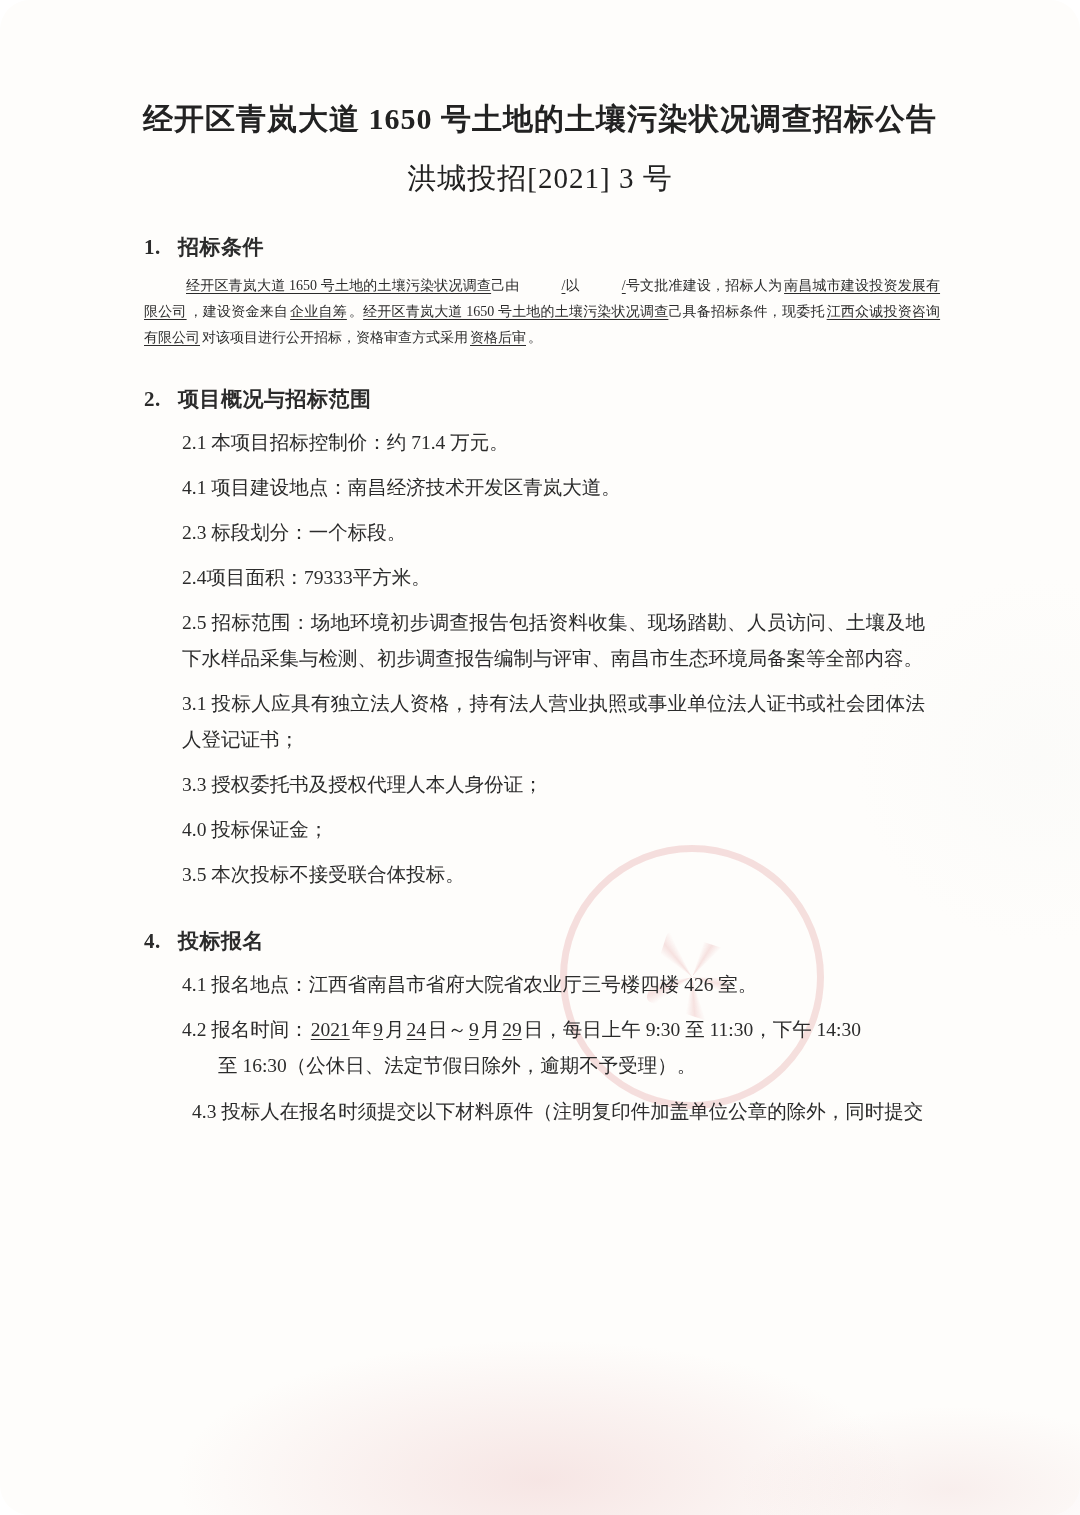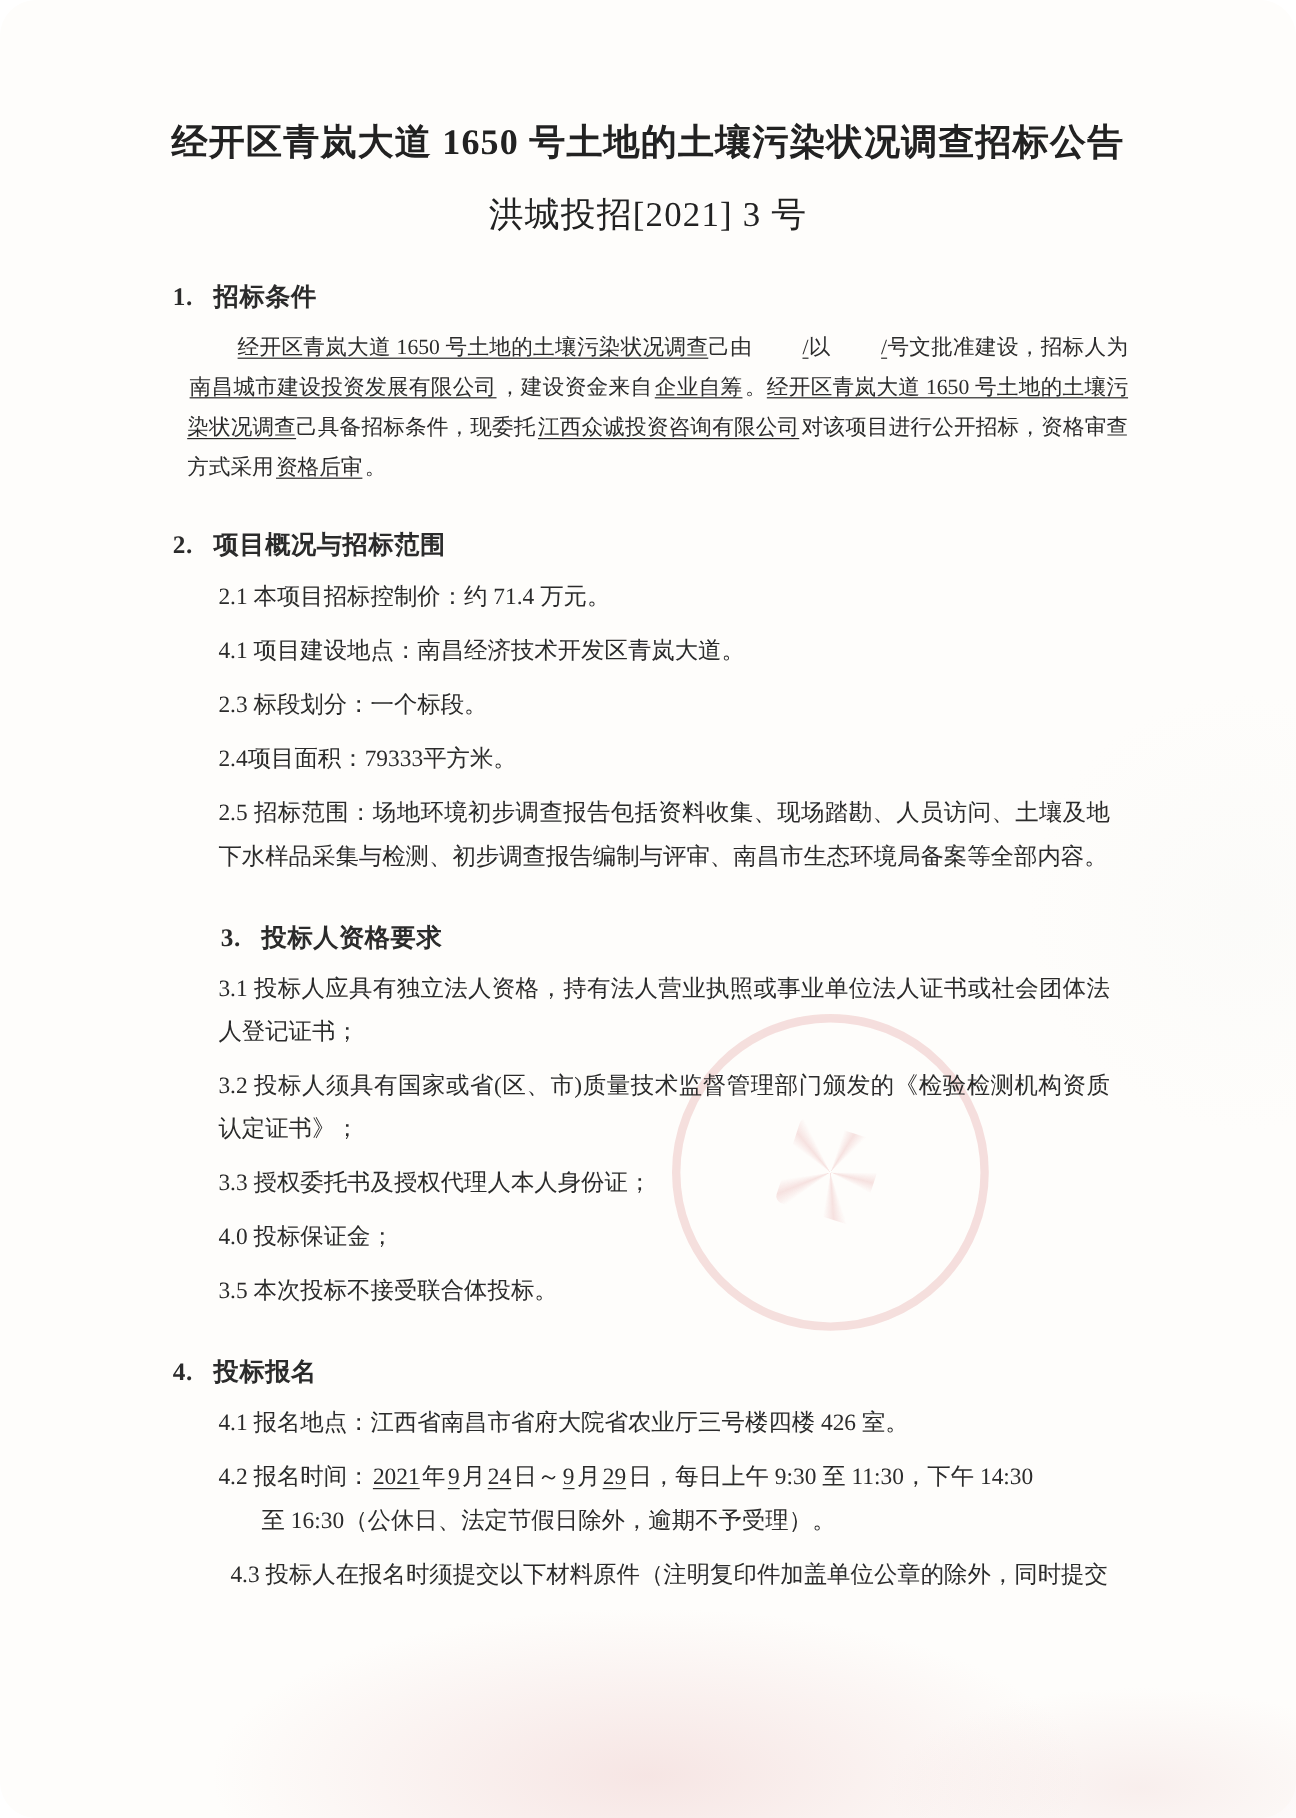--- a/index.html
+++ b/index.html
@@ -89,23 +89,23 @@
   .section-head {
     font-size: 21px;
     font-weight: bold;
     margin: 34px 0 12px 0;
     letter-spacing: 0.5px;
   }
   .section-head.indent-1 { padding-left: 4px; }
   .section-head.indent-2 { padding-left: 44px; }
 
   p.para {
-    font-size: 18px;
+    font-size: 14px;
     line-height: 1.85;
-    margin: 0 0 6px 16px;
+    margin: 0 0 6px 4px;
     text-align: justify;
     text-justify: inter-ideograph;
   }
   p.para.first-indent { text-indent: 42px; }
   p.item {
     font-size: 19.5px;
     line-height: 1.85;
     margin: 0 15px 9px 0;
     padding-left: 42px;
     text-align: justify;
@@ -157,27 +157,21 @@
       <span>2.</span>
       &nbsp;
       <span>项目概况与招标范围</span>
     </div>
     <p class="item">2.1 本项目招标控制价：约 71.4 万元。</p>
     <p class="item">4.1 项目建设地点：南昌经济技术开发区青岚大道。</p>
     <p class="item">2.3 标段划分：一个标段。</p>
     <p class="item">2.4项目面积：79333平方米。</p>
     <p class="item" style="padding-left:42px;">2.5 招标范围：场地环境初步调查报告包括资料收集、现场踏勘、人员访问、土壤及地下水样品采集与检测、初步调查报告编制与评审、南昌市生态环境局备案等全部内容。</p>
 
-    <div class="section-head indent-2">
-      <span>3.</span>
-      &nbsp;
-      <span>投标人资格要求</span>
-    </div>
     <p class="item">3.1 投标人应具有独立法人资格，持有法人营业执照或事业单位法人证书或社会团体法人登记证书；</p>
-    <p class="item">3.2 投标人须具有国家或省(区、市)质量技术监督管理部门颁发的《检验检测机构资质认定证书》；</p>
     <p class="item">3.3 授权委托书及授权代理人本人身份证；</p>
     <p class="item">4.0 投标保证金；</p>
     <p class="item">3.5 本次投标不接受联合体投标。</p>
 
     <div class="section-head indent-1">
       <span>4.</span>
       &nbsp;
       <span>投标报名</span>
     </div>
     <p class="item">4.1 报名地点：江西省南昌市省府大院省农业厅三号楼四楼 426 室。</p>

